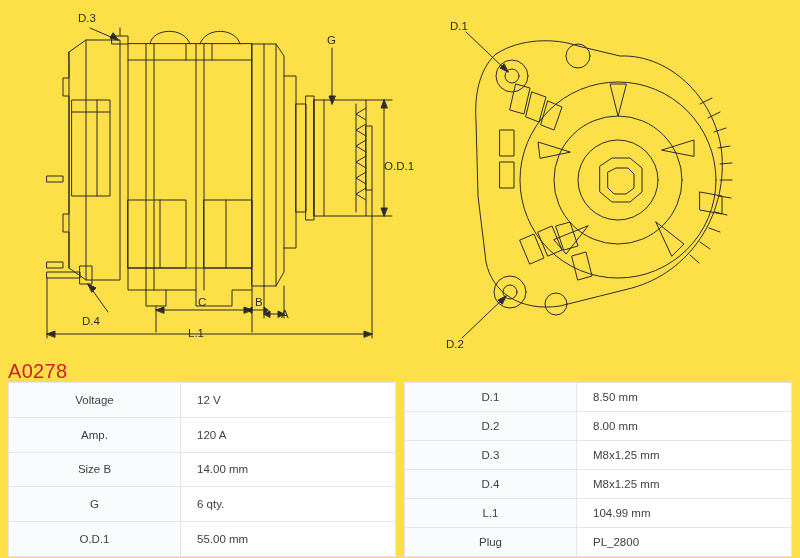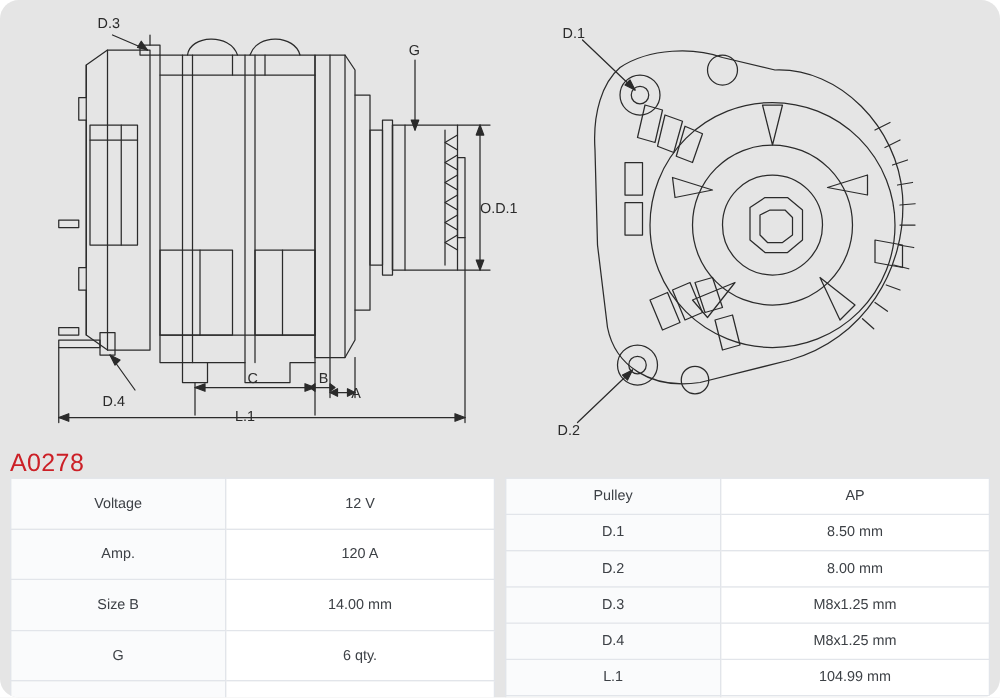--- a/index.html
+++ b/index.html
@@ -5,23 +5,22 @@
   * { box-sizing: border-box; }
   html, body {
     margin: 0; padding: 0;
     width: 800px; height: 558px;
     background: #ffffff;
     font-family: "Liberation Sans", sans-serif;
   }
   #page {
     position: relative;
     width: 800px; height: 558px;
-    background: #e5e5e5;
+    background: #fde047;
     overflow: hidden;
-    border-radius: 15px;
   }
   
   .drawing {
     position: absolute;
     left: 0; top: 0;
     width: 800px; height: 352px;
   }
   .drawing svg { display: block; }
 
   
@@ -54,21 +53,21 @@
     color: #44484e;
     padding: 0 16px;
   }
   .spec-table td.label {
     width: 172px;
     text-align: center;
     background: #fafbfc;
     color: #3d4146;
   }
   .spec-table td.value {
-    text-align: center;
+    text-align: left;
     background: #ffffff;
     color: #3d4146;
   }
 </style>
 </head>
 <body>
 
 <div id="page">
 
   <div class="drawing">
@@ -264,24 +263,20 @@
         <tr>
           <td class="label">O.D.1</td>
           <td class="value">55.00 mm</td>
         </tr>
       </tbody>
     </table>
 
     <table class="spec-table">
       <tbody>
         <tr>
-          <td class="label">Pulley</td>
-          <td class="value">AP</td>
-        </tr>
-        <tr>
           <td class="label">D.1</td>
           <td class="value">8.50 mm</td>
         </tr>
         <tr>
           <td class="label">D.2</td>
           <td class="value">8.00 mm</td>
         </tr>
         <tr>
           <td class="label">D.3</td>
           <td class="value">M8x1.25 mm</td>

